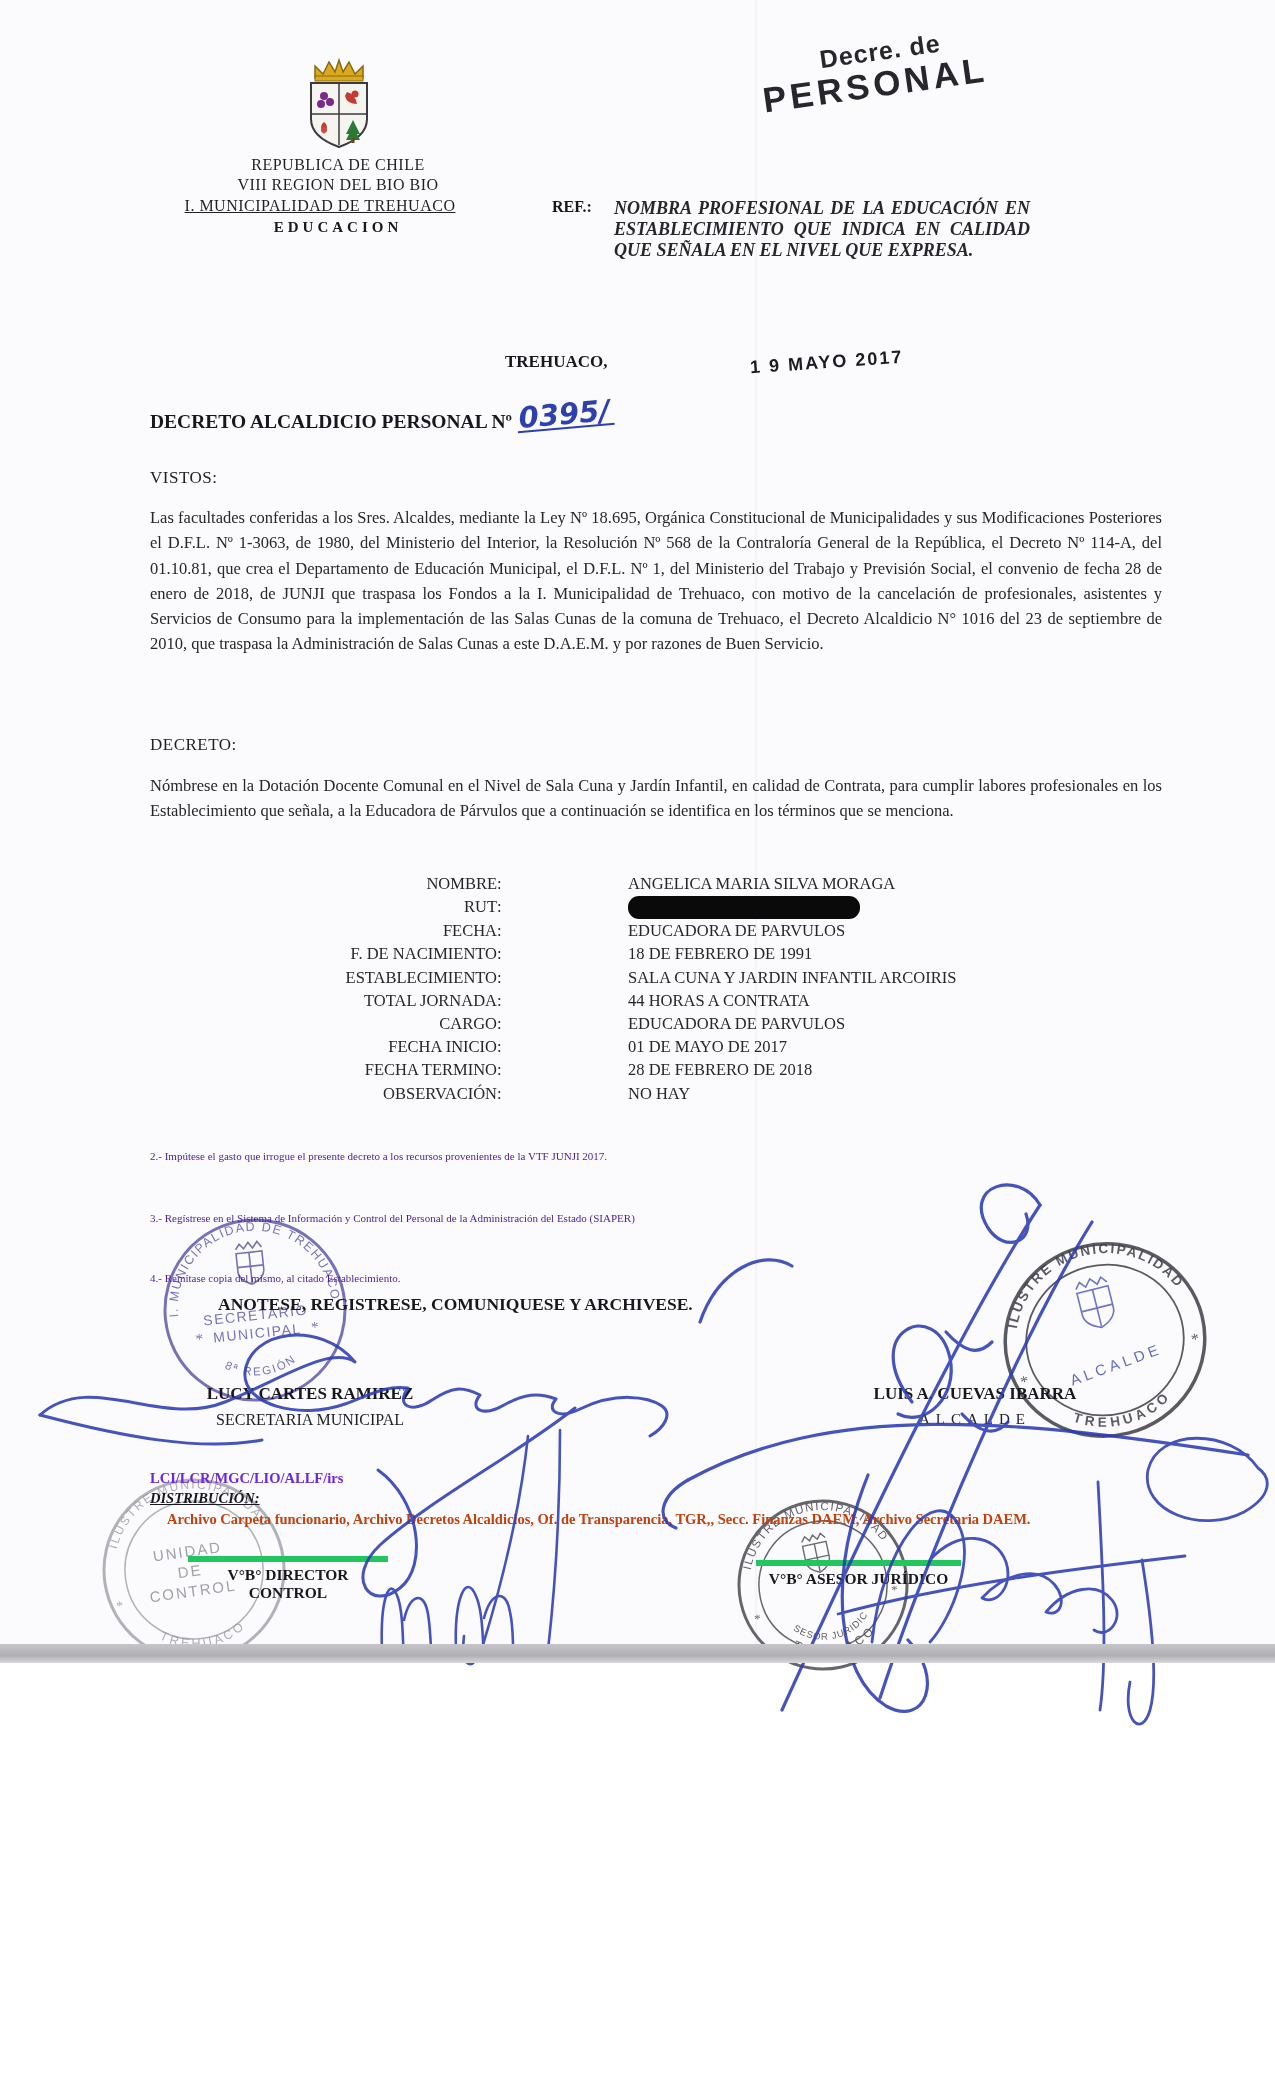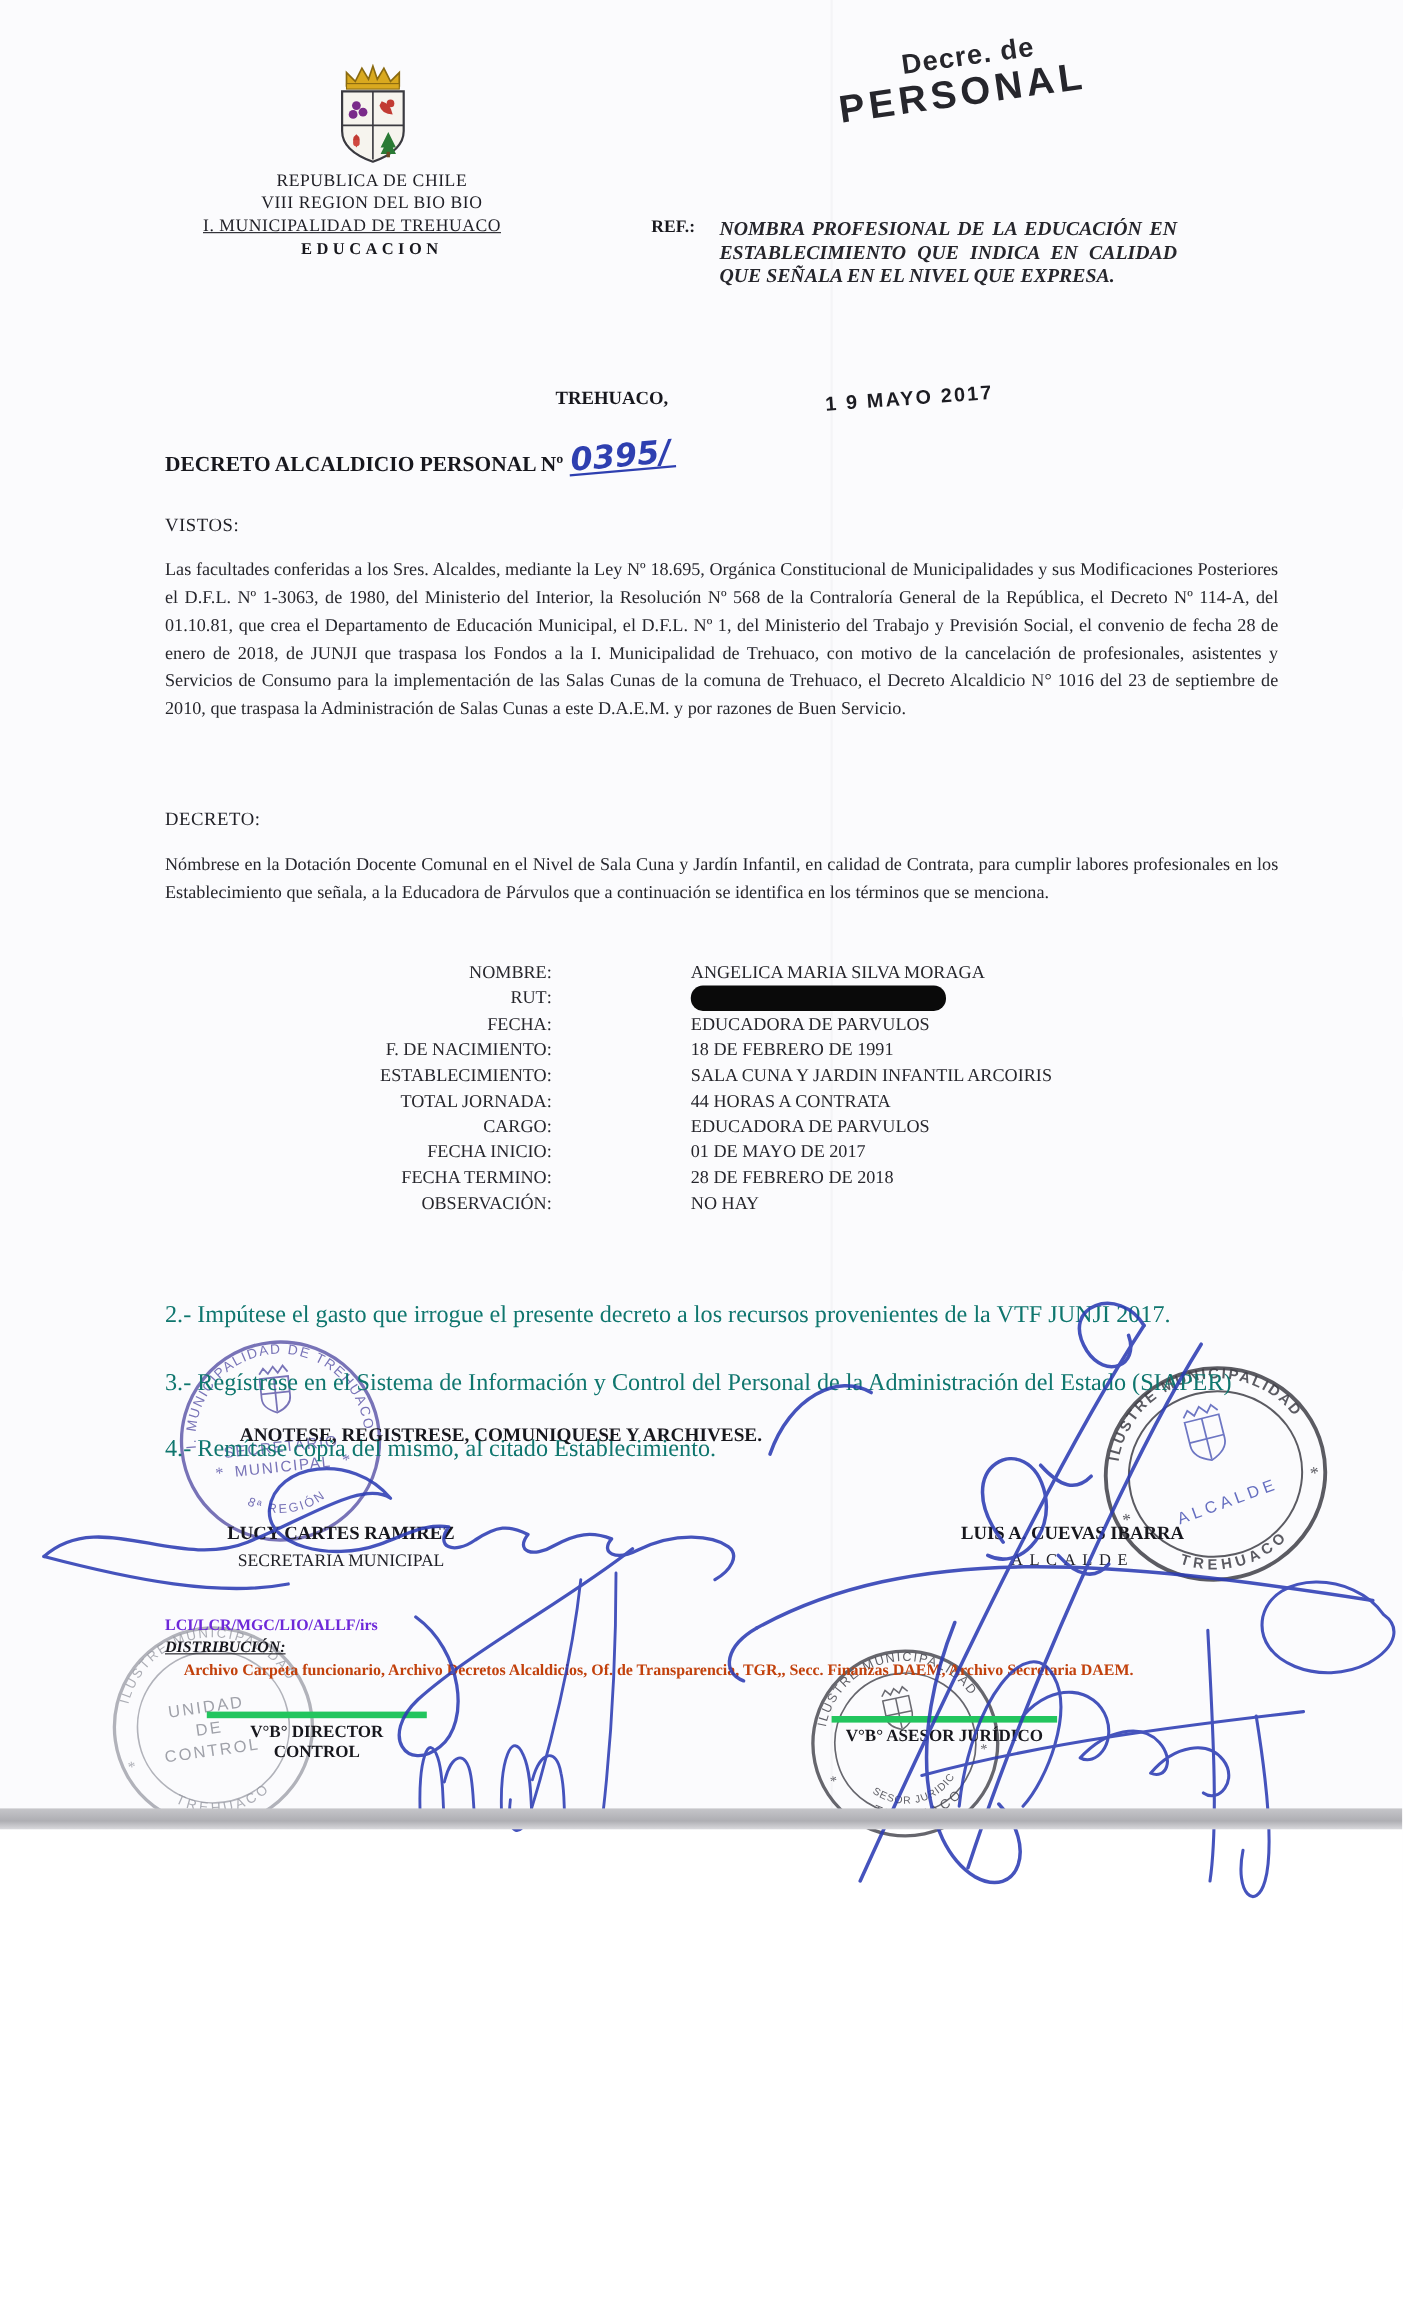--- a/index.html
+++ b/index.html
@@ -17,21 +17,21 @@
   
   .hdr-line{width:320px;text-align:center;font-size:16px;letter-spacing:.5px;color:#1f1f26;}
   .hdr-muni{text-decoration:underline;font-size:16px;}
   .hdr-edu{font-weight:bold;letter-spacing:4px;font-size:15px;color:#17171d;}
   
   #decre-stamp{left:760px;top:38px;transform:rotate(-8deg);color:#26262c;
         font-family:"Liberation Sans",sans-serif;font-weight:bold;z-index:5;}
   #decre-stamp .l1{font-size:25px;letter-spacing:1px;margin-left:62px;}
   #decre-stamp .l2{font-size:35px;letter-spacing:4px;margin-top:-2px;}
   
-  #ref-block{left:592px;top:198px;width:478px;display:flex;}
+  #ref-block{left:552px;top:198px;width:478px;display:flex;}
   #ref-label{font-weight:bold;font-size:16px;width:62px;flex:none;color:#17171d;}
   #ref-text{font-style:italic;font-weight:bold;font-size:18px;line-height:21px;
         text-align:justify;color:#26262c;}
   #place-line{left:505px;top:352px;font-weight:bold;font-size:17px;color:#17171d;text-align:center;}
   #date-stamp{left:750px;top:352px;transform:rotate(-4deg);
         font-family:"Liberation Sans",sans-serif;font-weight:bold;font-size:18px;
         letter-spacing:2px;color:#1c1c22;z-index:5;}
   
   #decree-title{left:150px;top:405px;font-weight:bold;font-size:19.5px;color:#17171d;}
   #decree-number{display:inline-block;font-size:29px;color:#2e3fb0;font-style:italic;
@@ -39,21 +39,21 @@
         padding:0 4px 0 2px;line-height:26px;font-family:"DejaVu Sans",sans-serif;}
   .sec-label{left:150px;font-size:17px;letter-spacing:.5px;color:#1f1f26;}
   .para{left:150px;width:1012px;font-size:16.5px;line-height:25.3px;text-align:justify;color:#26262c;}
   
   #details{left:150px;top:872px;width:1012px;font-size:16.5px;line-height:23.2px;}
   .trow{display:flex;}
   .t-label{width:347px;flex:none;text-align:right;}
   .t-colon{width:131px;flex:none;}
   .t-value{flex:1;}
   #rut-bar{width:232px;height:23px;background:#0a0a0a;border-radius:11px;margin-top:1px;}
-  .item-line{left:150px;width:1012px;font-size:22px;color:#0f766e;margin-top:32px;}
+  .item-line{left:150px;width:1012px;font-size:11px;color:#4c1d95;}
   #order-line{left:218px;top:1294px;font-weight:bold;font-size:17.5px;color:#17171d;}
   
   .sig-name{font-weight:bold;font-size:17px;text-align:center;color:#17171d;}
   .sig-title{font-size:16px;text-align:center;color:#1f1f26;}
   #sig-right-title{letter-spacing:6px;font-size:15px;}
   
   #initials-line{left:150px;top:1470px;font-weight:bold;font-size:14.5px;color:#6d28d9;}
   #dist-label{left:150px;top:1490px;font-weight:bold;font-style:italic;font-size:14.5px;
         text-decoration:underline;color:#17171d;}
   #dist-text{left:167px;top:1511px;width:1005px;font-weight:bold;font-size:14.5px;color:#c2410c;}

